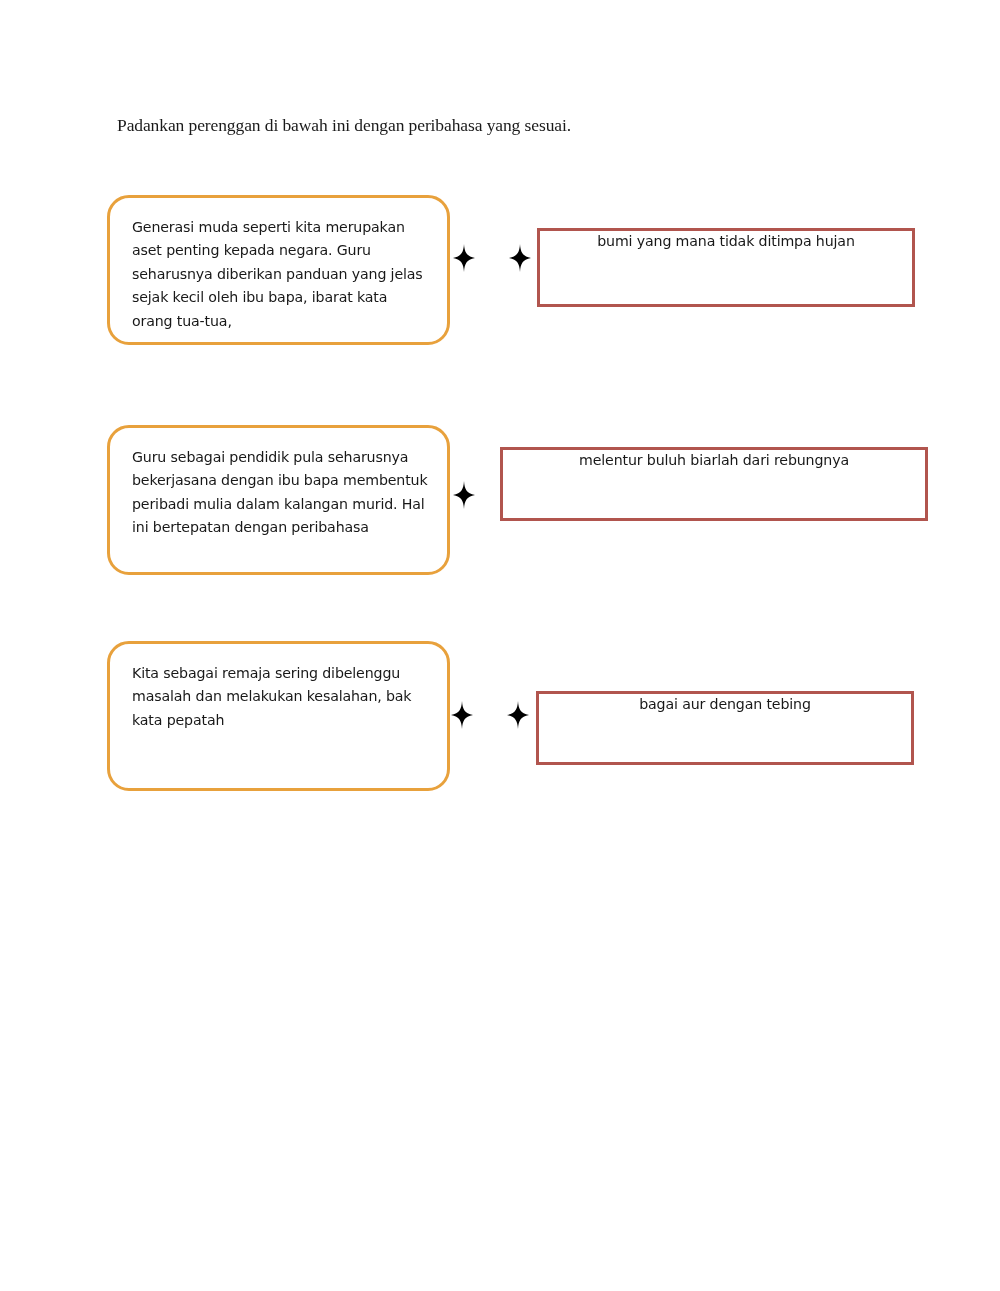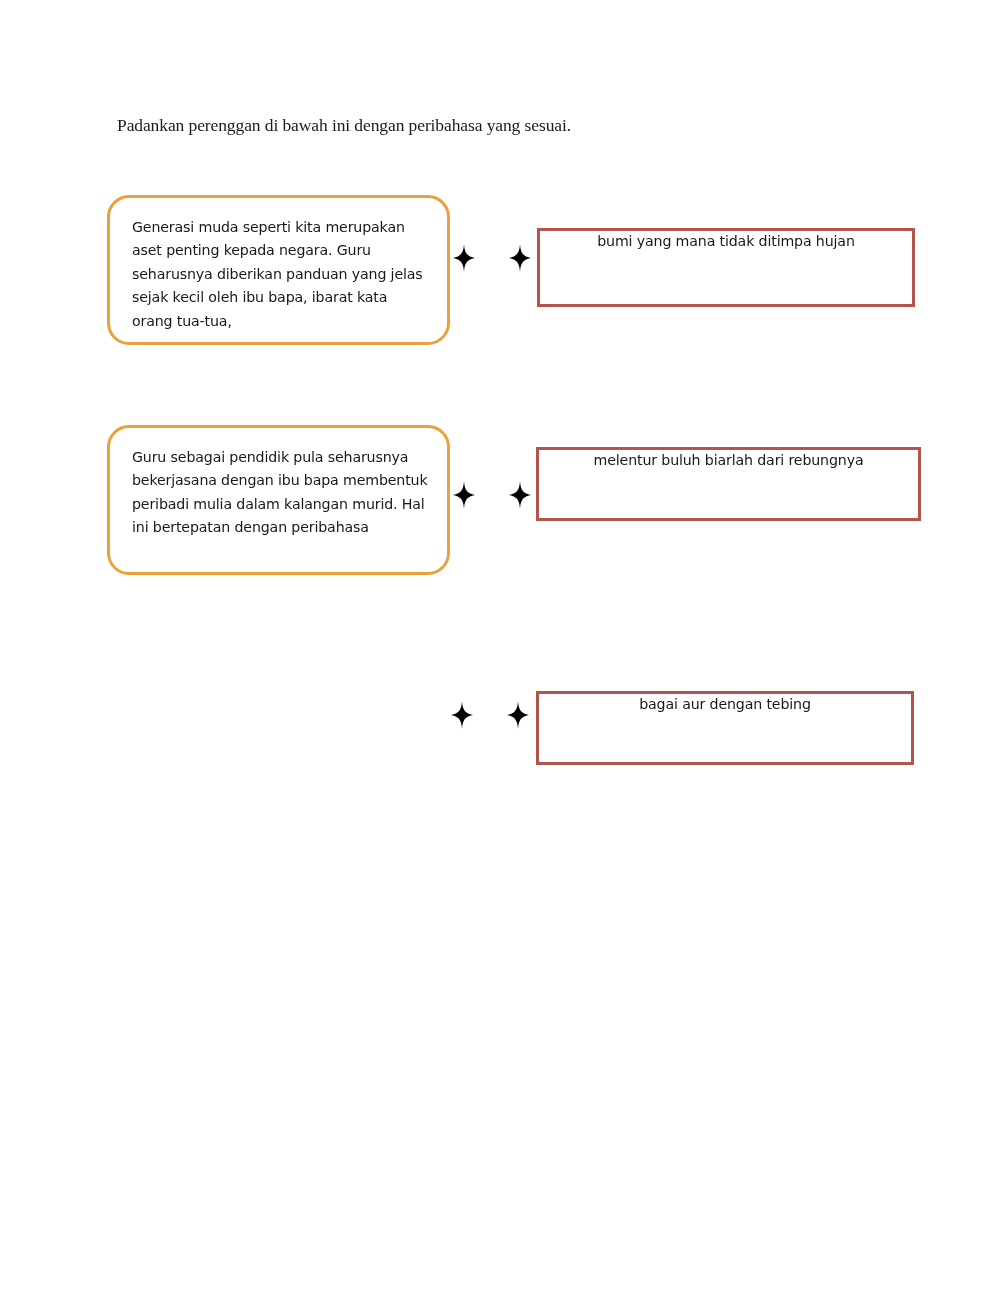--- a/index.html
+++ b/index.html
@@ -91,21 +91,21 @@
   
   .answer-box {
     position: absolute;
     box-sizing: border-box;
     border: 3px solid #b1554e;
     background: #ffffff;
     display: flex;
     justify-content: center;
   }
   .row-1 .answer-box { left: 537px; top: 33px; width: 378px; height: 79px; }
-  .row-2 .answer-box { left: 536px; top: 22px; width: 385px; height: 74px; }
+  .row-2 .answer-box { left: 500px; top: 22px; width: 428px; height: 74px; }
   .row-3 .answer-box { left: 536px; top: 50px; width: 378px; height: 74px; }
 
   .answer-text {
     font-family: "DejaVu Sans", sans-serif;
     font-size: 14.2px;
     line-height: 20px;
     color: #181818;
     letter-spacing: -0.15px;
     text-align: center;
   }
@@ -155,20 +155,23 @@
         <path d="M11 0 C11.6 8.2 13.4 12.2 22 14 C13.4 15.8 11.6 19.8 11 28 C10.4 19.8 8.6 15.8 0 14 C8.6 12.2 10.4 8.2 11 0 Z" fill="#000000"></path>
       </svg>
     </div>
 
     <div class="answer-box">
       <div class="answer-text">melentur buluh biarlah dari rebungnya</div>
     </div>
   </div>
 
   <div class="row row-3">
+    <div class="prompt-box">
+      <div class="prompt-text">Kita sebagai remaja sering dibelenggu masalah dan melakukan kesalahan, bak kata pepatah</div>
+    </div>
 
     <div class="connector connector-left">
       <svg width="22" height="28" viewBox="0 0 22 28" aria-hidden="true">
         <path d="M11 0 C11.6 8.2 13.4 12.2 22 14 C13.4 15.8 11.6 19.8 11 28 C10.4 19.8 8.6 15.8 0 14 C8.6 12.2 10.4 8.2 11 0 Z" fill="#000000"></path>
       </svg>
     </div>
 
     <div class="connector connector-right">
       <svg width="22" height="28" viewBox="0 0 22 28" aria-hidden="true">
         <path d="M11 0 C11.6 8.2 13.4 12.2 22 14 C13.4 15.8 11.6 19.8 11 28 C10.4 19.8 8.6 15.8 0 14 C8.6 12.2 10.4 8.2 11 0 Z" fill="#000000"></path>

